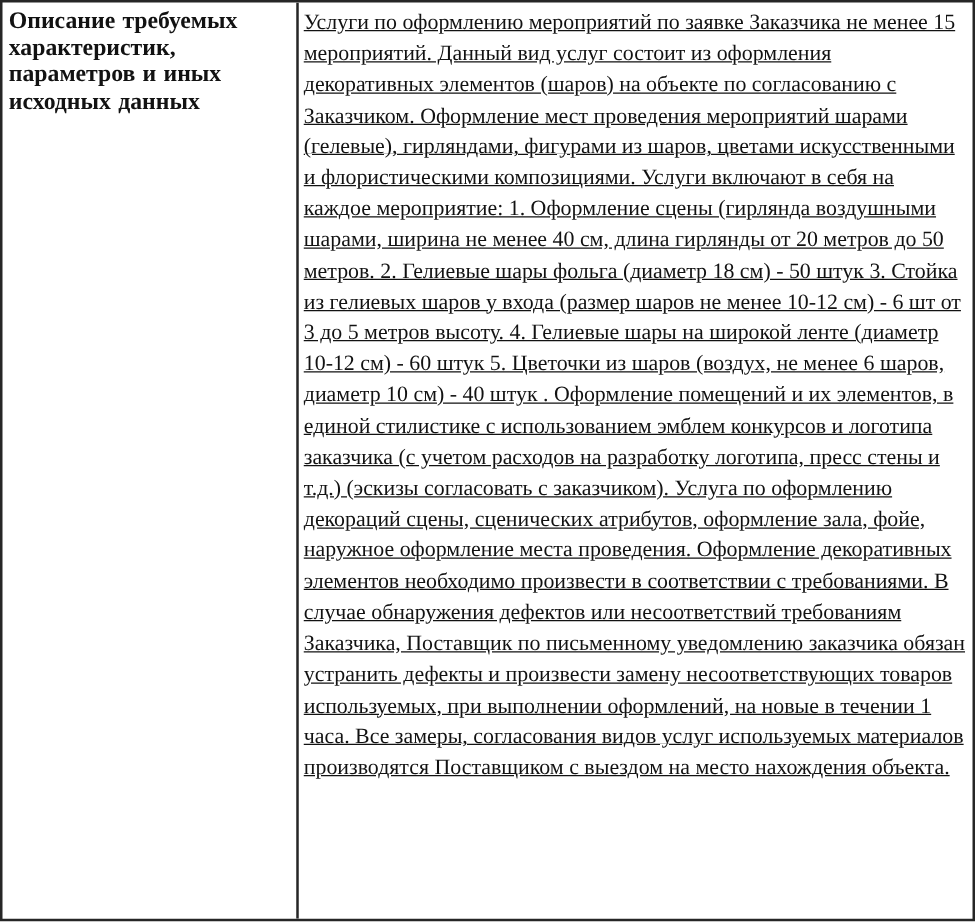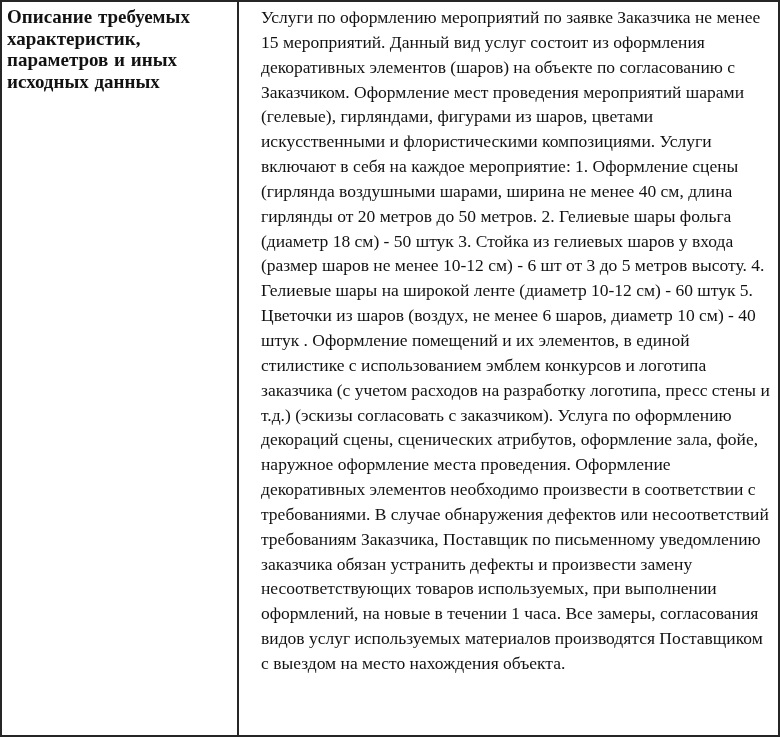--- a/index.html
+++ b/index.html
@@ -33,21 +33,22 @@
       overflow: hidden;
     }
     .cell.left {
       width: 237px;
       flex: 0 0 237px;
       border-right: 2px solid #262626;
       padding: 4px 8px 16px 5px;
     }
     .cell.right {
       flex: 1 1 auto;
-      padding: 3px 6px 0 22px;
+      padding: 3px 6px 0 4px;
+      text-decoration: underline;
     }
     .header-text {
       font-weight: bold;
       font-size: 19px;
       line-height: 21.7px;
       color: #121212;
       word-spacing: 1px;
     }
     .body-text {
       font-size: 17.5px;

